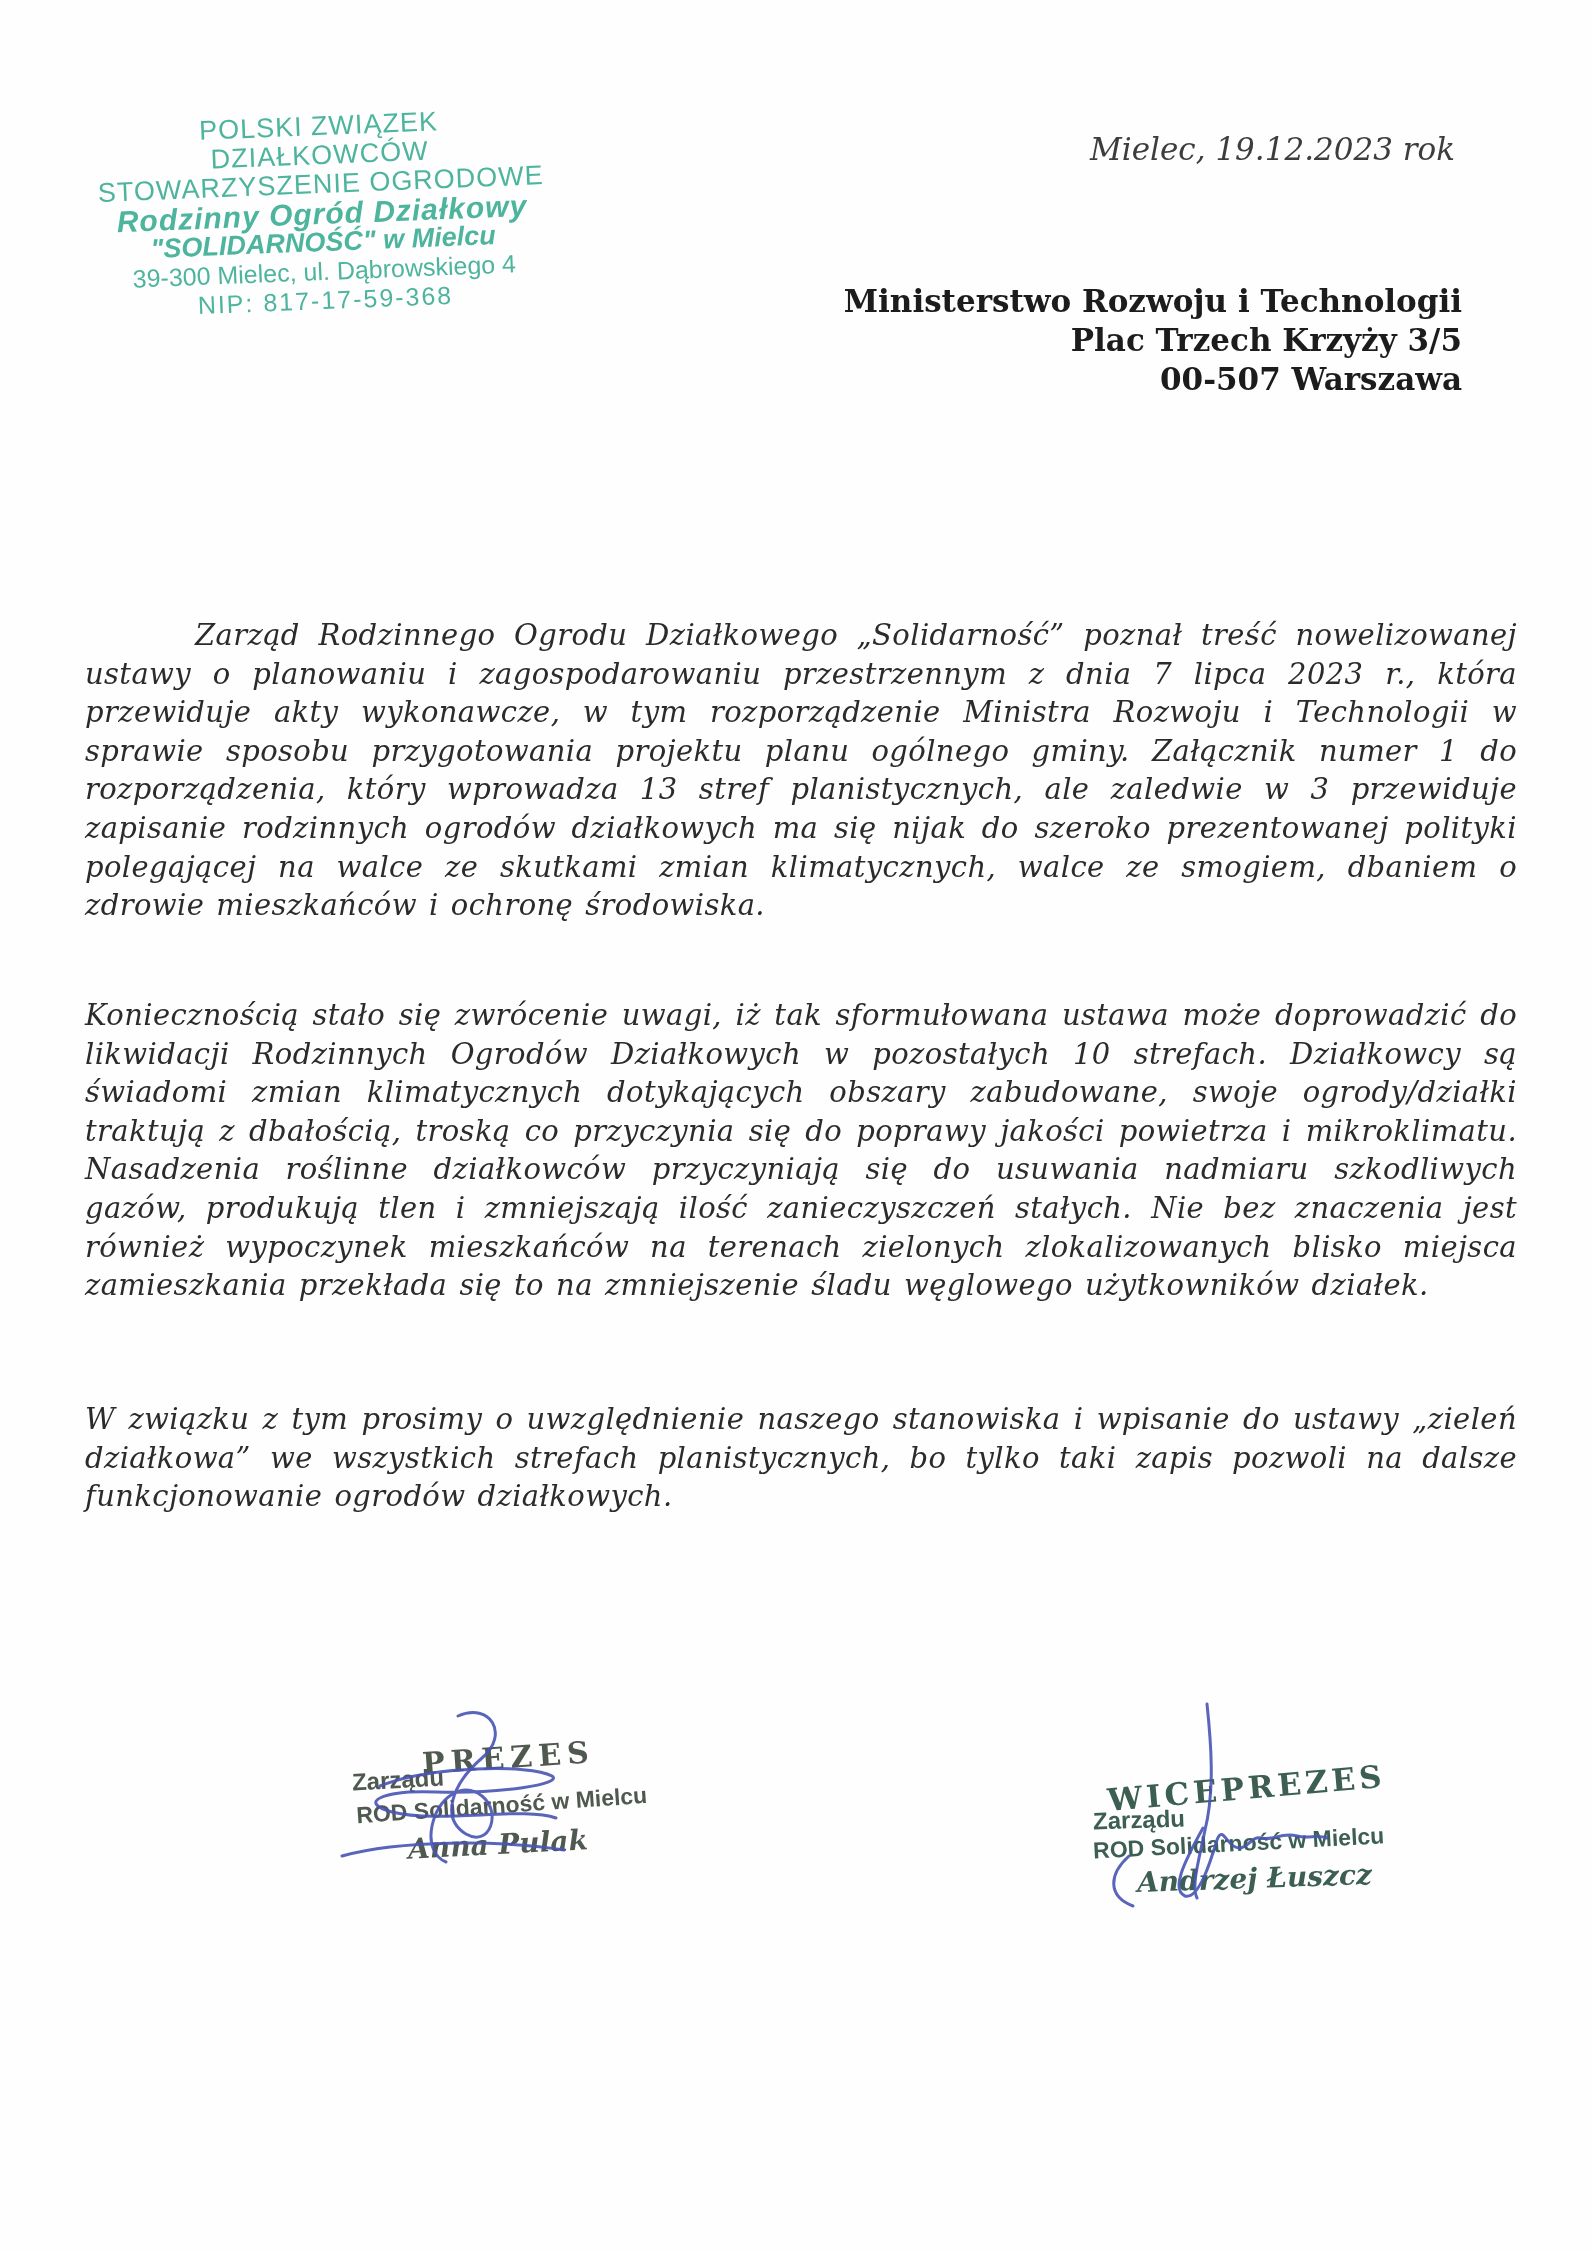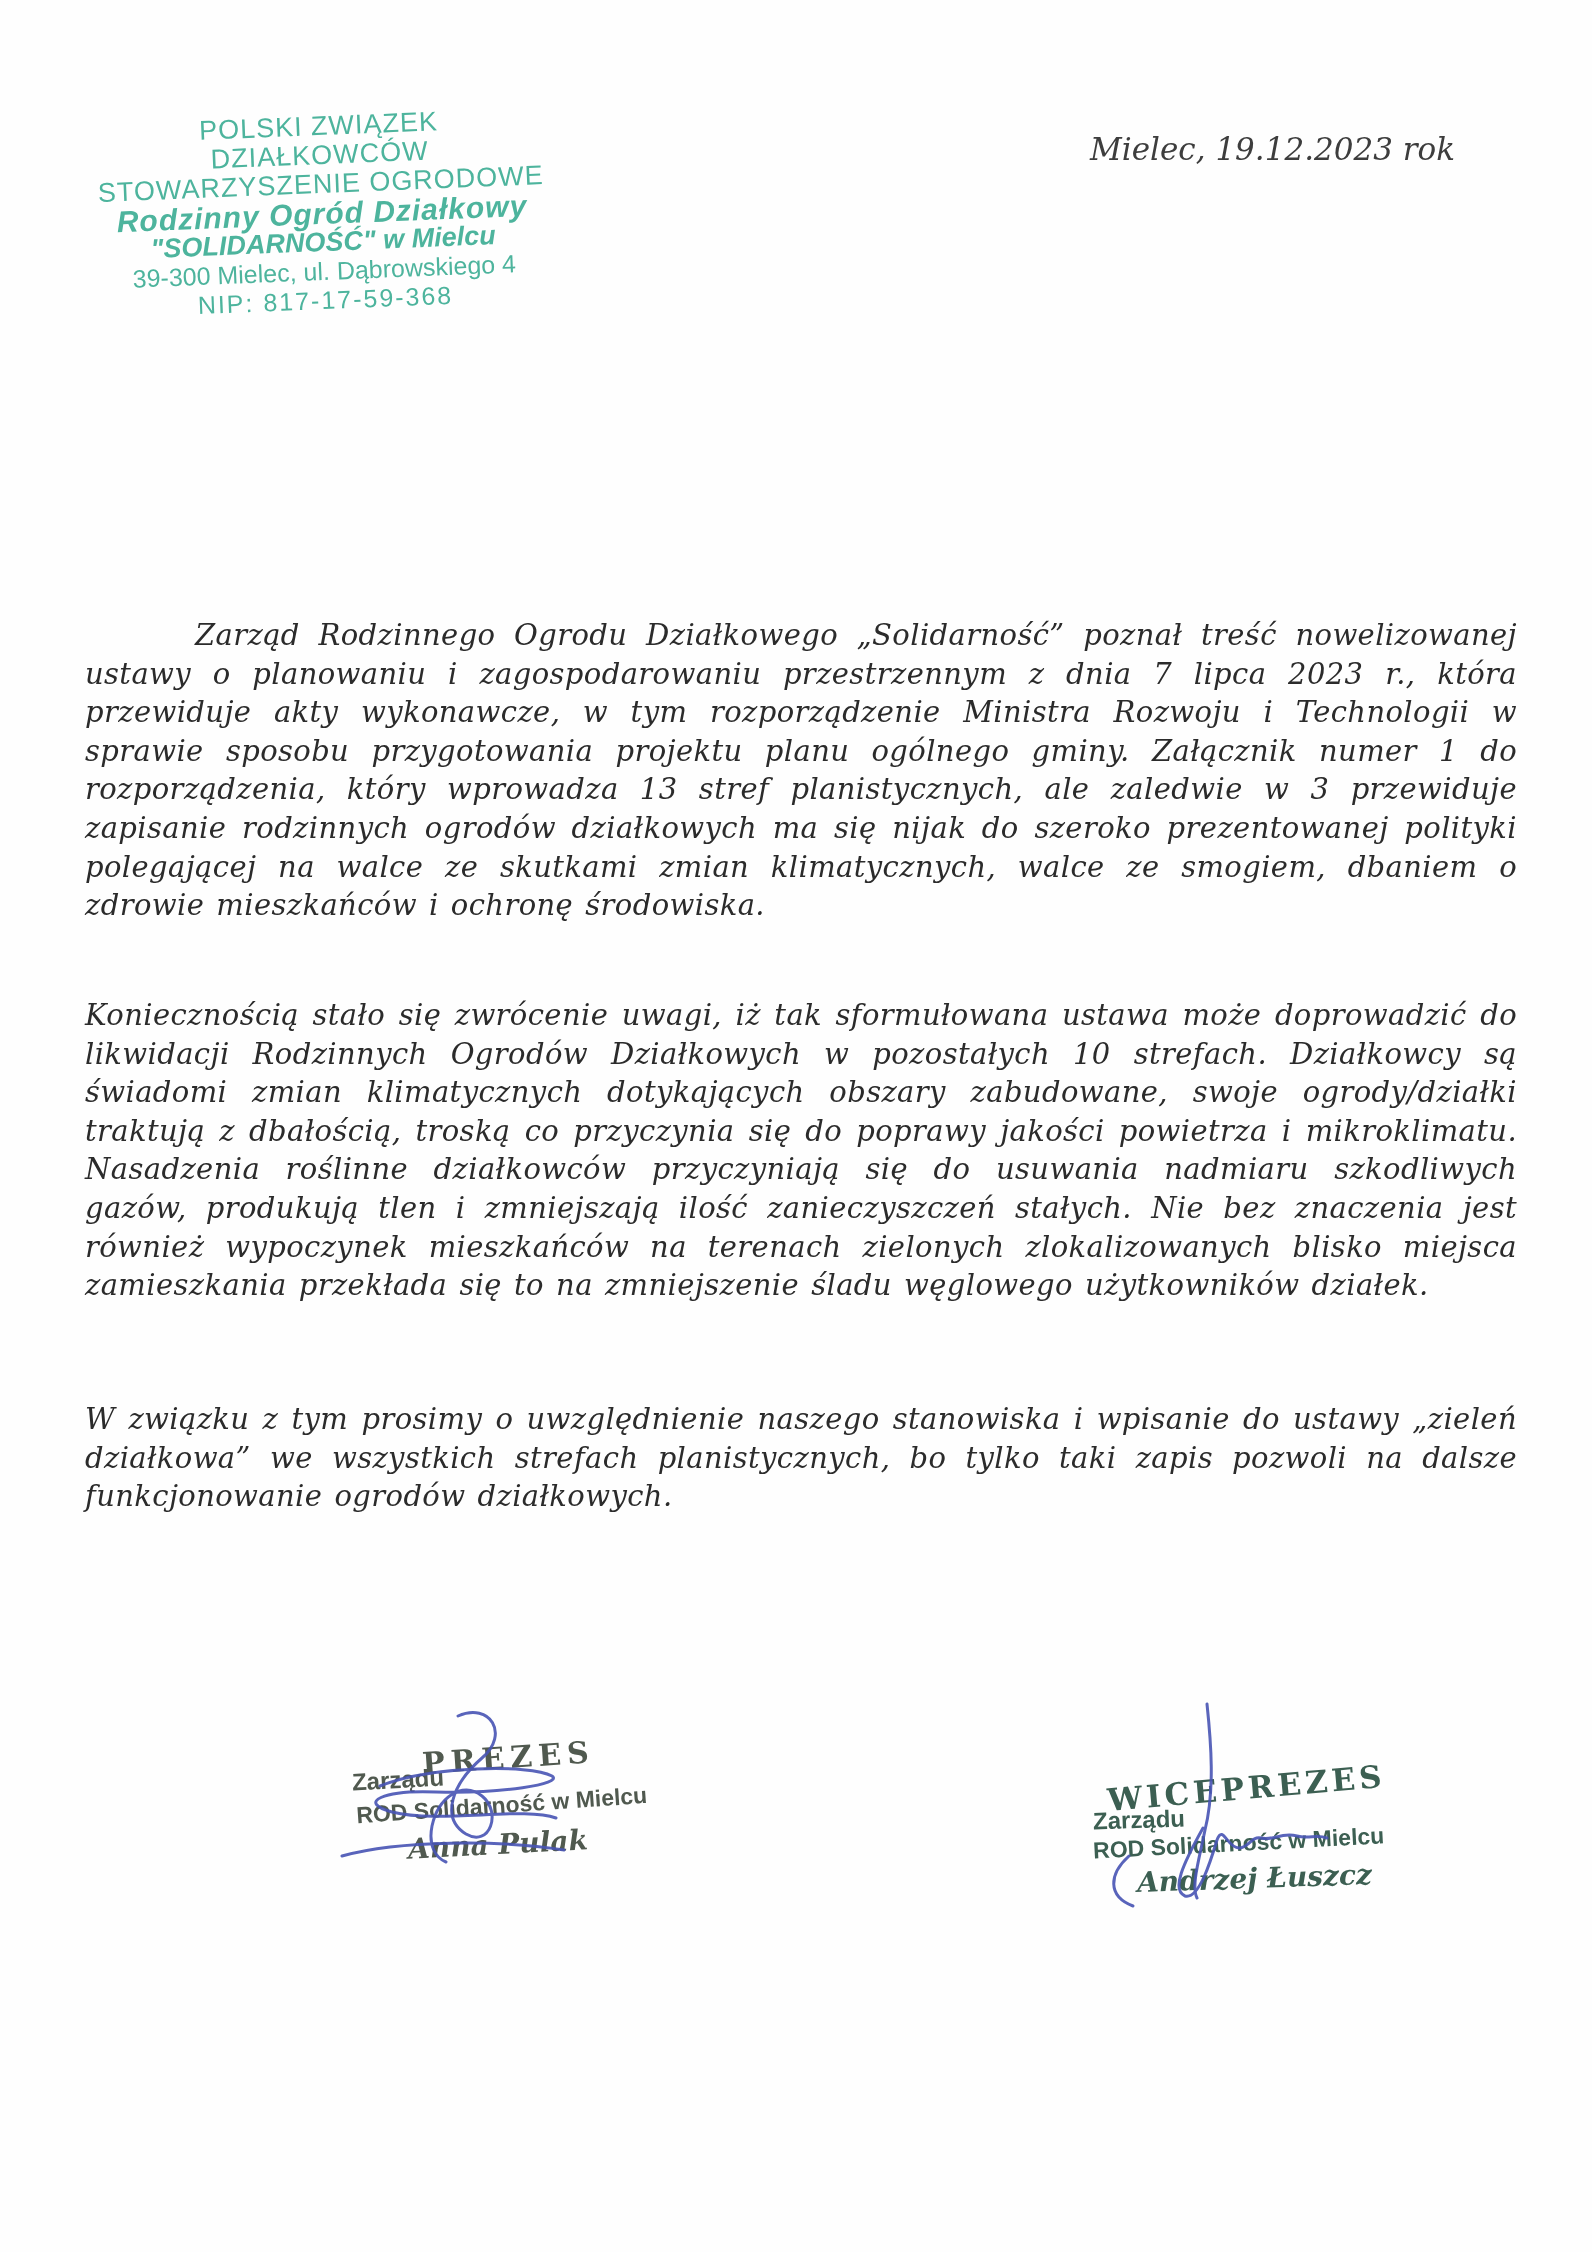--- a/index.html
+++ b/index.html
@@ -90,20 +90,25 @@
     <div class="lh-1">POLSKI ZWIĄZEK DZIAŁKOWCÓW</div>
     <div class="lh-2">STOWARZYSZENIE OGRODOWE</div>
     <div class="lh-3">Rodzinny Ogród Działkowy</div>
     <div class="lh-4">"SOLIDARNOŚĆ" w Mielcu</div>
     <div class="lh-5">39-300 Mielec, ul. Dąbrowskiego 4</div>
     <div class="lh-6">NIP: 817-17-59-368</div>
   </div>
 
   <div class="dateline">Mielec, 19.12.2023 rok</div>
 
+  <div class="recipient">
+    <div>Ministerstwo Rozwoju i Technologii</div>
+    <div>Plac Trzech Krzyży 3/5</div>
+    <div>00-507 Warszawa</div>
+  </div>
 
   <p class="para para-1">Zarząd Rodzinnego Ogrodu Działkowego „Solidarność” poznał treść nowelizowanej ustawy o planowaniu i zagospodarowaniu przestrzennym z dnia 7 lipca 2023 r., która przewiduje akty wykonawcze, w tym rozporządzenie Ministra Rozwoju i Technologii w sprawie sposobu przygotowania projektu planu ogólnego gminy. Załącznik numer 1 do rozporządzenia, który wprowadza 13 stref planistycznych, ale zaledwie w 3 przewiduje zapisanie rodzinnych ogrodów działkowych ma się nijak do szeroko prezentowanej polityki polegającej na walce ze skutkami zmian klimatycznych, walce ze smogiem, dbaniem o zdrowie mieszkańców i ochronę środowiska.</p>
   <p class="para para-2">Koniecznością stało się zwrócenie uwagi, iż tak sformułowana ustawa może doprowadzić do likwidacji Rodzinnych Ogrodów Działkowych w pozostałych 10 strefach. Działkowcy są świadomi zmian klimatycznych dotykających obszary zabudowane, swoje ogrody/działki traktują z dbałością, troską co przyczynia się do poprawy jakości powietrza i mikroklimatu. Nasadzenia roślinne działkowców przyczyniają się do usuwania nadmiaru szkodliwych gazów, produkują tlen i zmniejszają ilość zanieczyszczeń stałych. Nie bez znaczenia jest również wypoczynek mieszkańców na terenach zielonych zlokalizowanych blisko miejsca zamieszkania przekłada się to na zmniejszenie śladu węglowego użytkowników działek.</p>
   <p class="para para-3">W związku z tym prosimy o uwzględnienie naszego stanowiska i wpisanie do ustawy „zieleń działkowa” we wszystkich strefach planistycznych, bo tylko taki zapis pozwoli na dalsze funkcjonowanie ogrodów działkowych.</p>
 
   <div class="sig sig-left">
     <div class="sl-title">PREZES</div>
     <div class="sl-org1">Zarządu</div>
     <div class="sl-org2">ROD Solidarność w Mielcu</div>
     <div class="sl-name">Anna Pulak</div>

